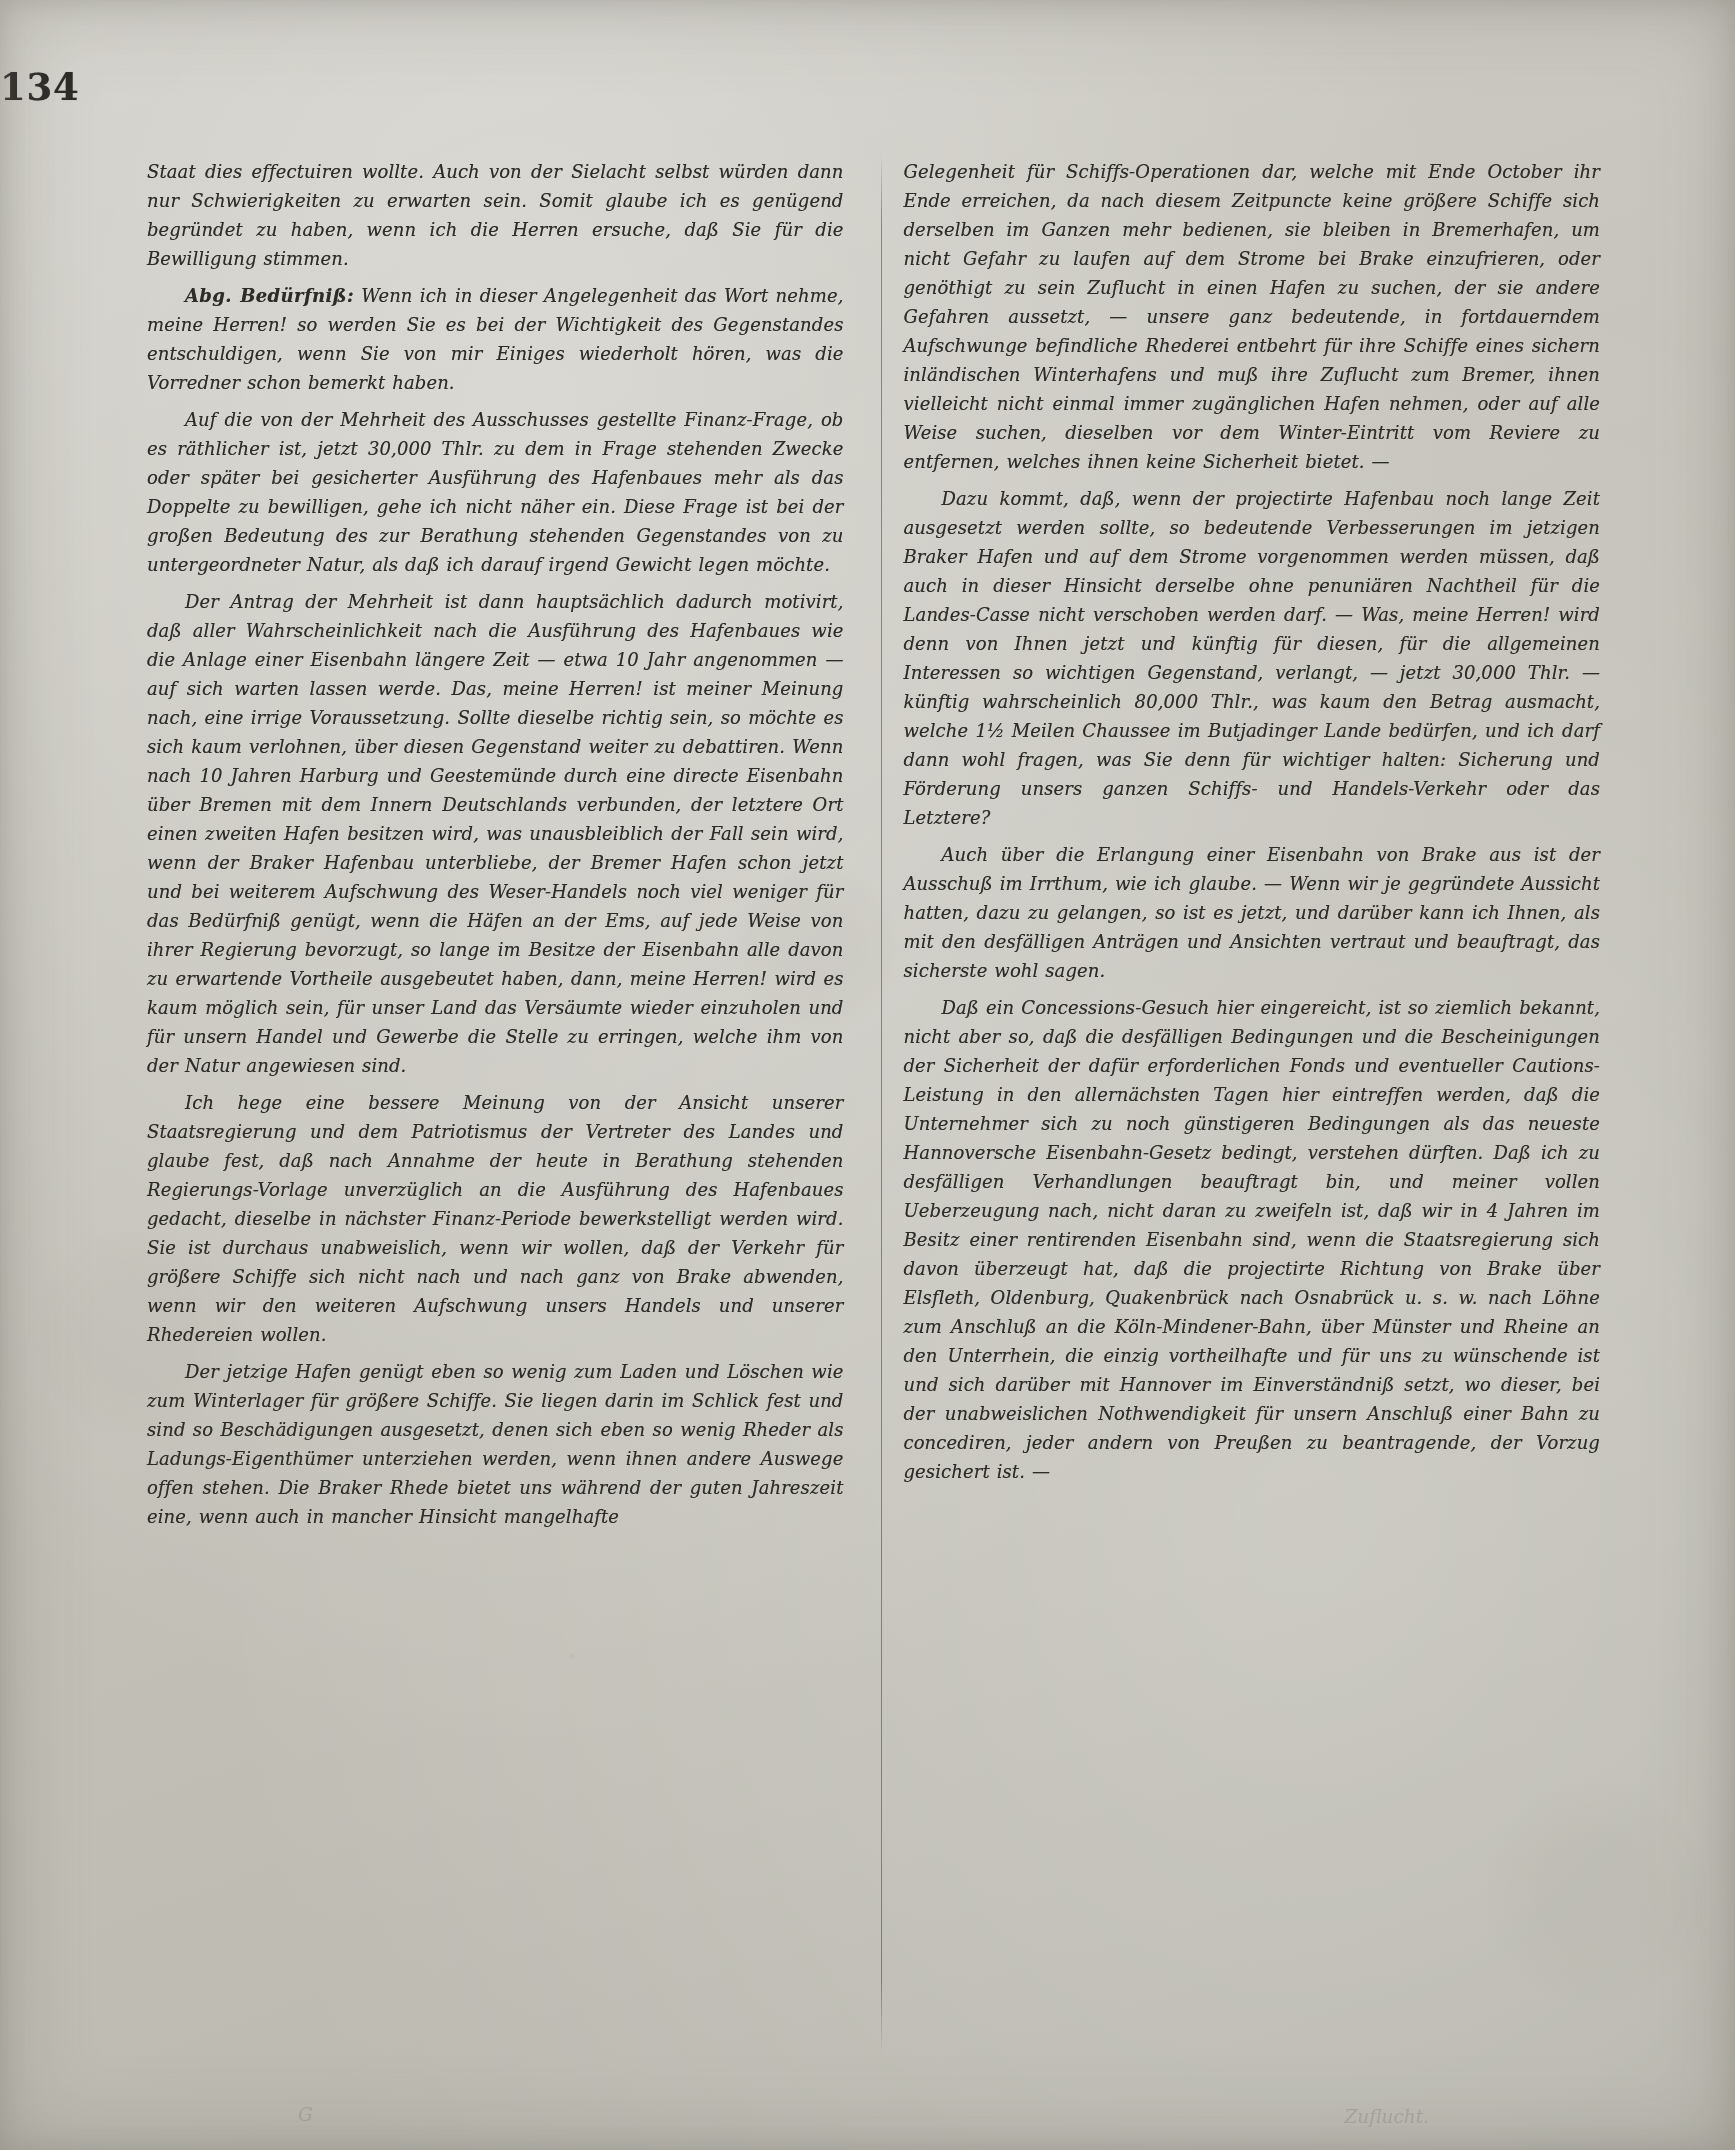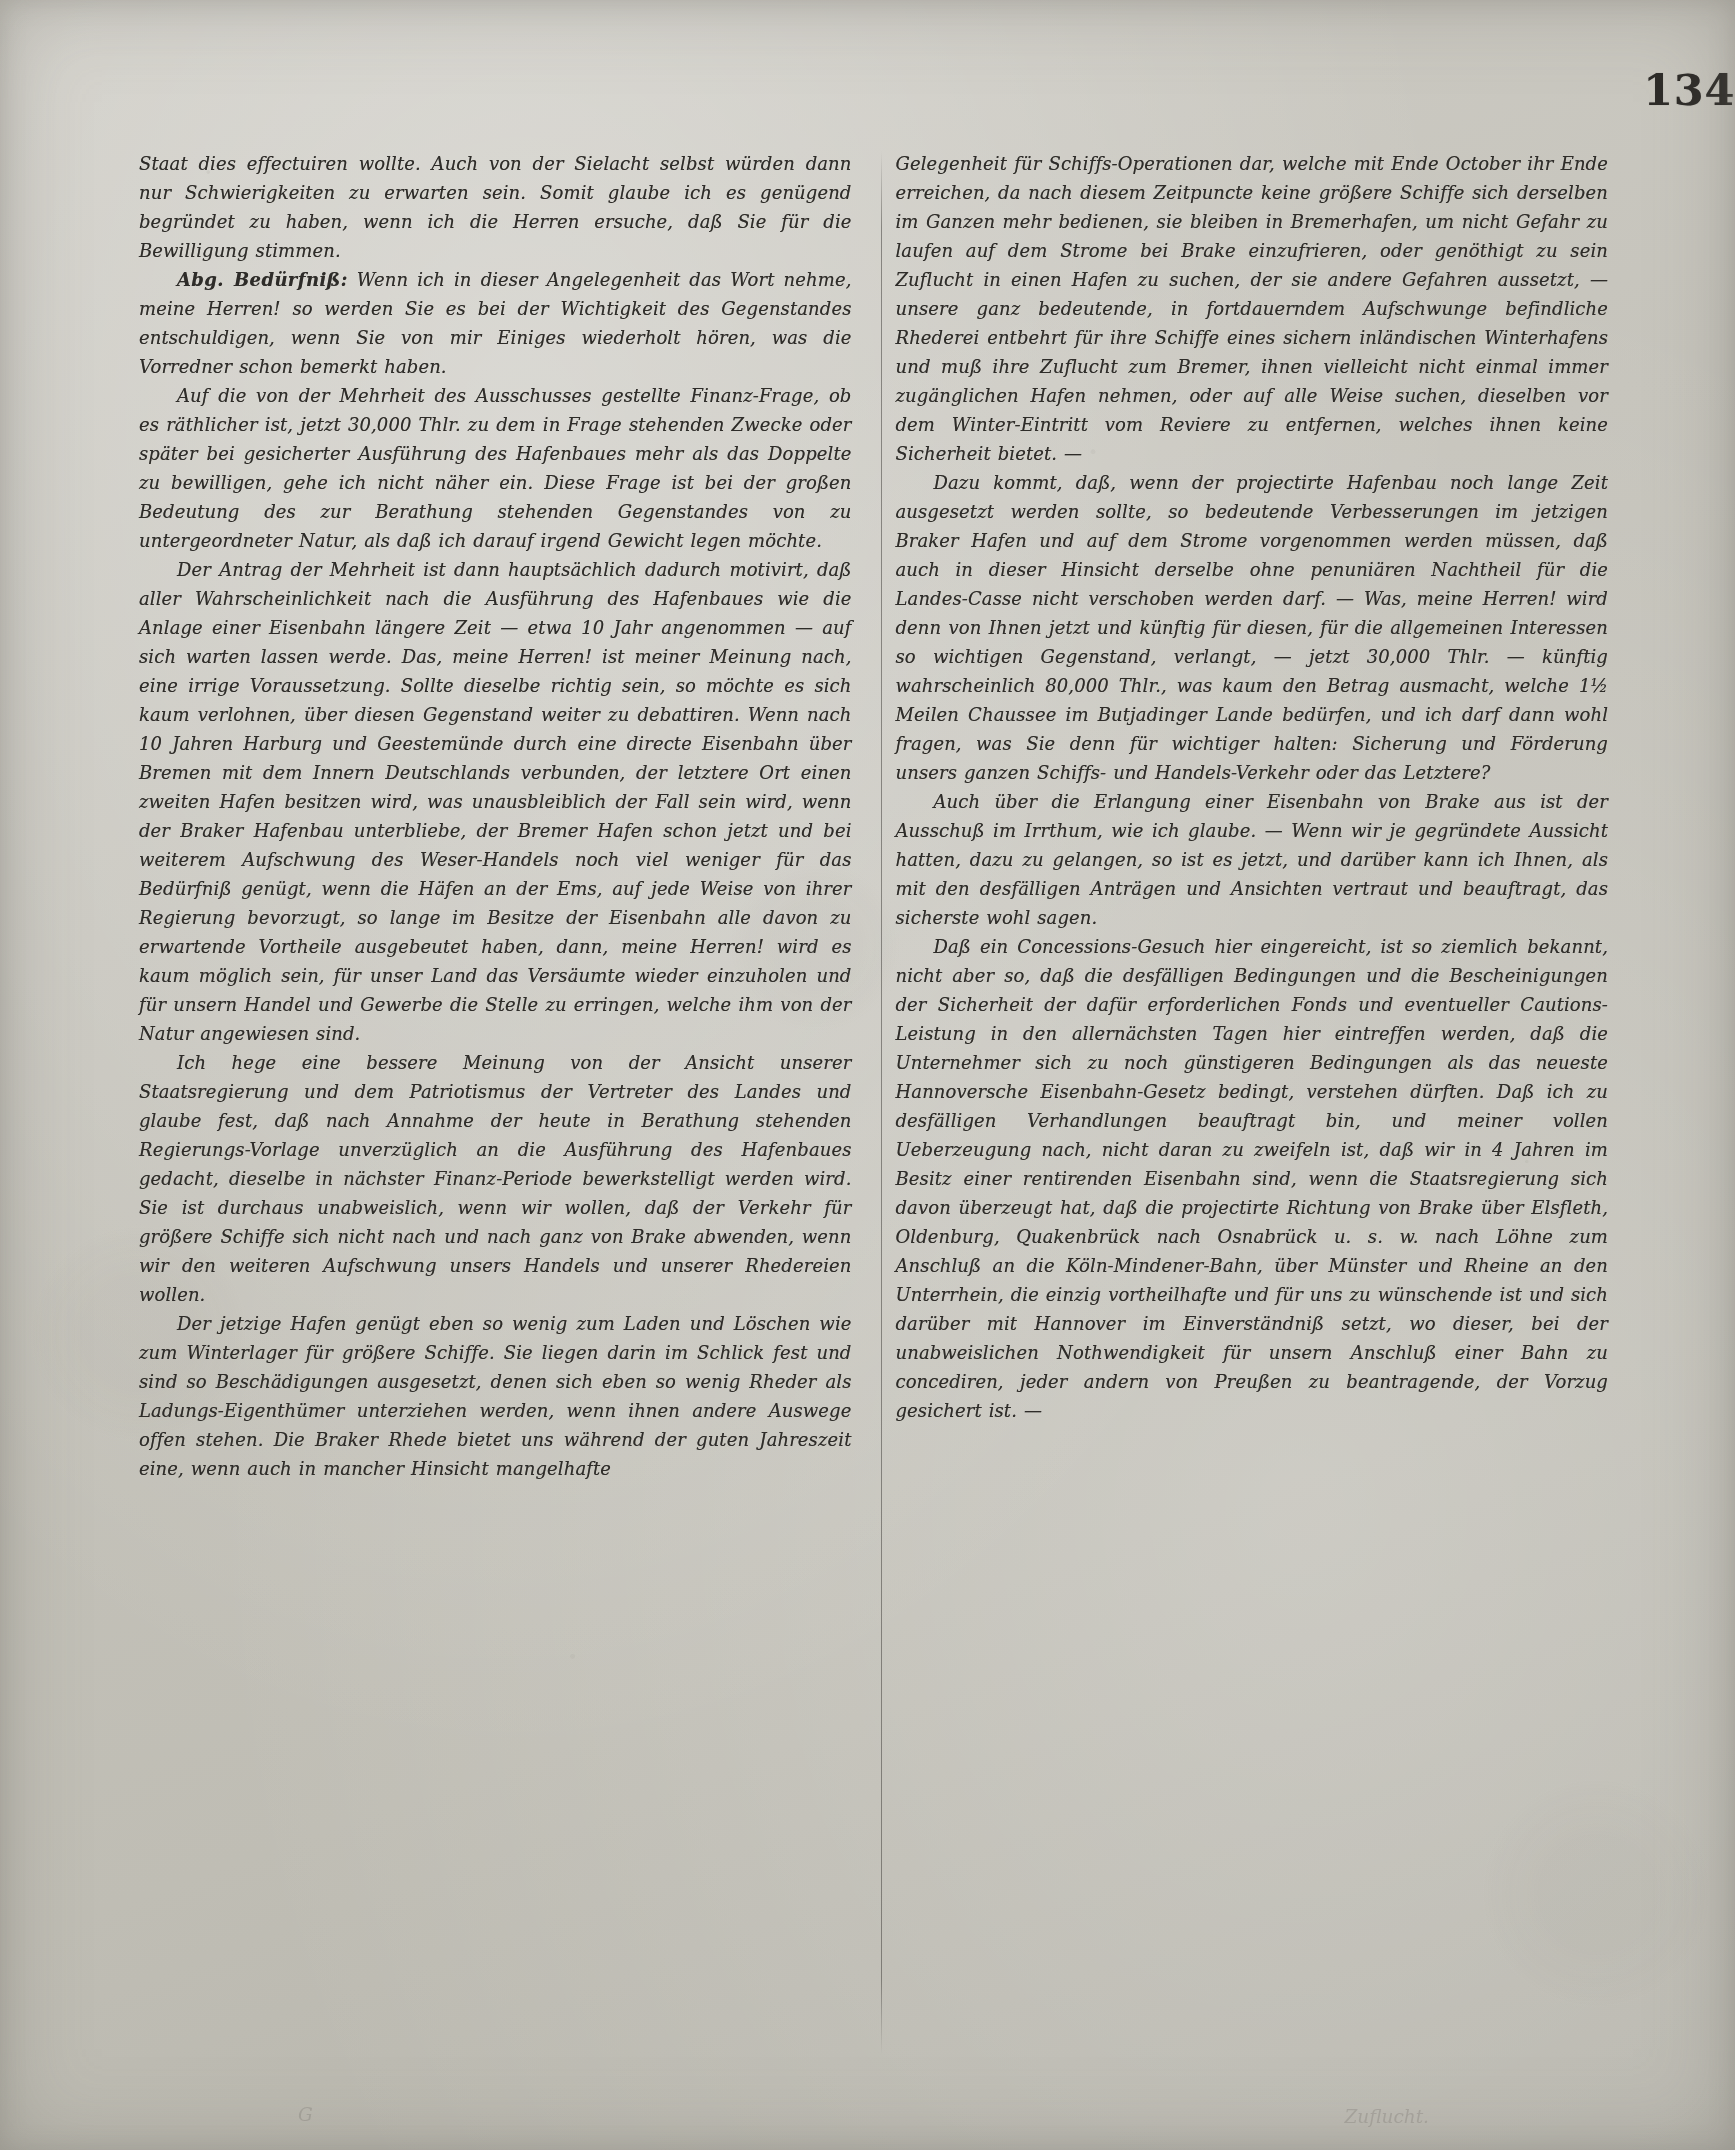--- a/index.html
+++ b/index.html
@@ -42,24 +42,24 @@
     inset: 0;
     pointer-events: none;
     box-shadow: inset 0 0 85px rgba(110,106,98,0.35), inset 0 0 25px rgba(120,116,108,0.25);
   }
 
   .folio {
     position: absolute;
     top: 65px;
     left: 0;
     right: 0;
-    text-align: right;
+    text-align: left;
     font-family: "DejaVu Serif", serif;
     font-weight: 700;
-    font-size: 43px;
+    font-size: 37px;
     letter-spacing: 0.7px;
     color: #2d2b28;
     text-shadow: 0 0 0.7px rgba(60,58,54,0.5);
   }
 
   .columns {
     position: absolute;
     top: 149px;
     left: 139px;
     width: 1469px;
@@ -74,21 +74,21 @@
   .rule {
     position: absolute;
     top: 151px;
     left: 881px;
     width: 1.4px;
     height: 1904px;
     background: linear-gradient(to bottom, rgba(70,68,64,0.0) 0%, rgba(70,68,64,0.55) 4%, rgba(70,68,64,0.55) 96%, rgba(70,68,64,0.0) 100%);
   }
 
   p {
-    margin: 0;
+    margin: 8px;
     font-family: "DejaVu Serif", serif;
     font-size: 18px;
     line-height: 29px;
     color: #2e2c29;
     text-align: justify;
     text-justify: inter-word;
     font-style: italic;
     letter-spacing: 0.1px;
     word-spacing: 1.1px;
     text-shadow: 0 0 0.4px rgba(55,52,48,0.55);

